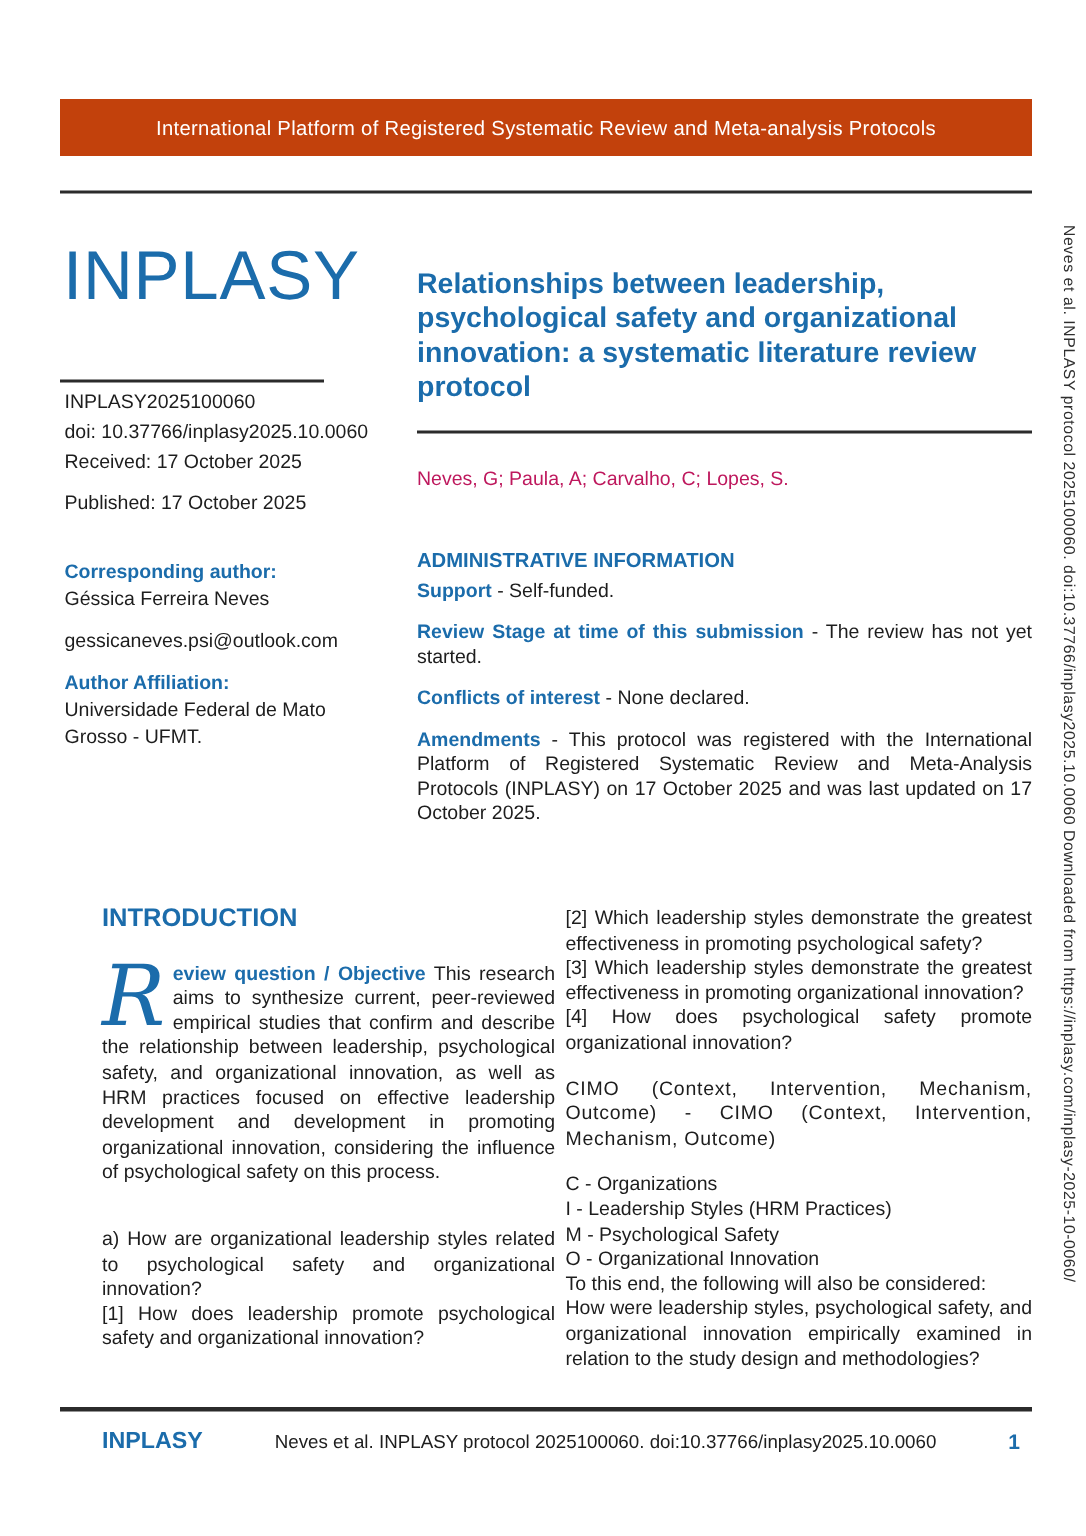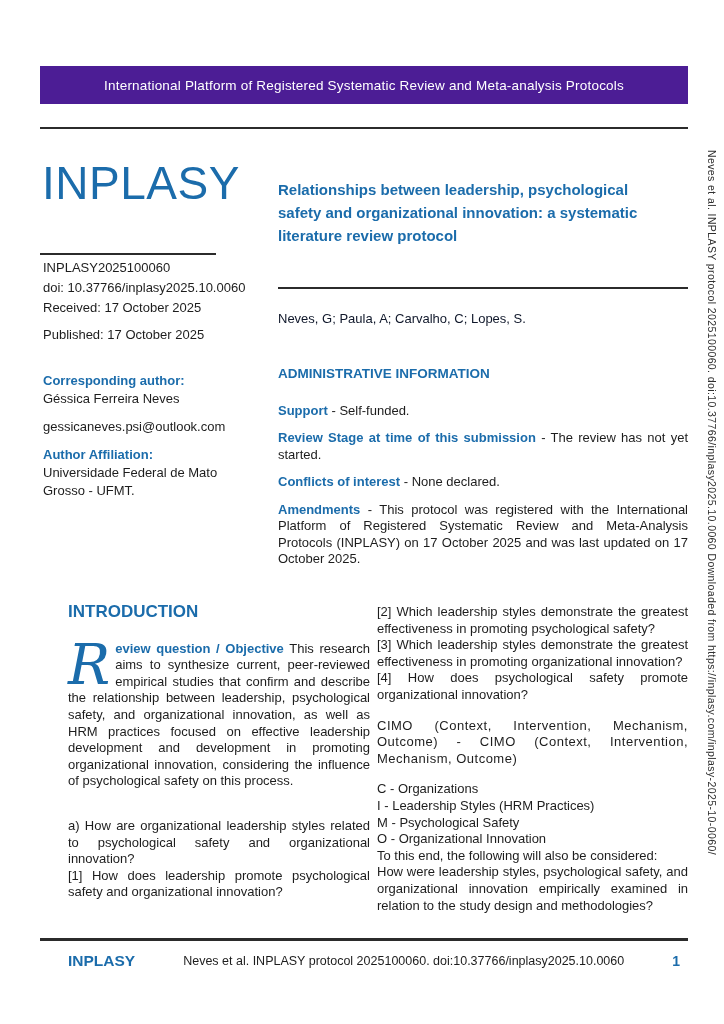--- a/index.html
+++ b/index.html
@@ -7,21 +7,21 @@
     position:relative;
     width:724px;height:1024px;
     background:#ffffff;
     font-family:"Liberation Sans", sans-serif;
     color:#212121;
     overflow:hidden;
   }
   
   .banner{
     position:absolute;left:40px;top:66px;width:648px;height:38px;
-    background:#4c1d95;color:#ffffff;
+    background:#c2410c;color:#ffffff;
     display:flex;align-items:center;justify-content:center;
     font-size:13.5px;letter-spacing:0.2px;
   }
   .rule{position:absolute;background:#2b2b2b;height:2px;}
   .rule-top{left:40px;top:127px;width:648px;}
   .rule-logo{left:40px;top:253px;width:176px;}
   .rule-authors{left:278px;top:287px;width:410px;}
   .rule-footer{left:40px;top:938px;width:648px;height:3px;}
 
   .logo{
@@ -36,32 +36,32 @@
   .contact-block{
     position:absolute;left:43px;top:372px;width:225px;
     font-size:13px;line-height:18px;color:#1d1d1d;
   }
   .blue-label{color:#1b6cab;font-weight:bold;}
   .gap-s{height:10px;}
   .gap-m{height:14px;}
 
   .title{
     position:absolute;left:278px;top:178px;width:396px;
-    font-size:15px;font-weight:bold;color:#1b6cab;line-height:23px;
+    font-size:19px;font-weight:bold;color:#1b6cab;line-height:23px;
   }
   .authors{
     position:absolute;left:278px;top:311px;width:410px;
-    font-size:13px;color:#0f172a;
+    font-size:13px;color:#be185d;
   }
   .admin{
     position:absolute;left:278px;top:366px;width:410px;
     font-size:13px;line-height:16.5px;color:#1d1d1d;
   }
   .admin-heading{
-    font-size:13.5px;font-weight:bold;color:#1b6cab;margin-bottom:20px;
+    font-size:13.5px;font-weight:bold;color:#1b6cab;margin-bottom:3px;
   }
   .admin-item{margin-bottom:11px;text-align:justify;}
 
   .col{
     position:absolute;top:604px;
     font-size:13px;line-height:16.6px;color:#1d1d1d;
   }
   .col-left{left:68px;width:302px;}
   .col-right{left:377px;width:311px;}
   .intro-heading{

